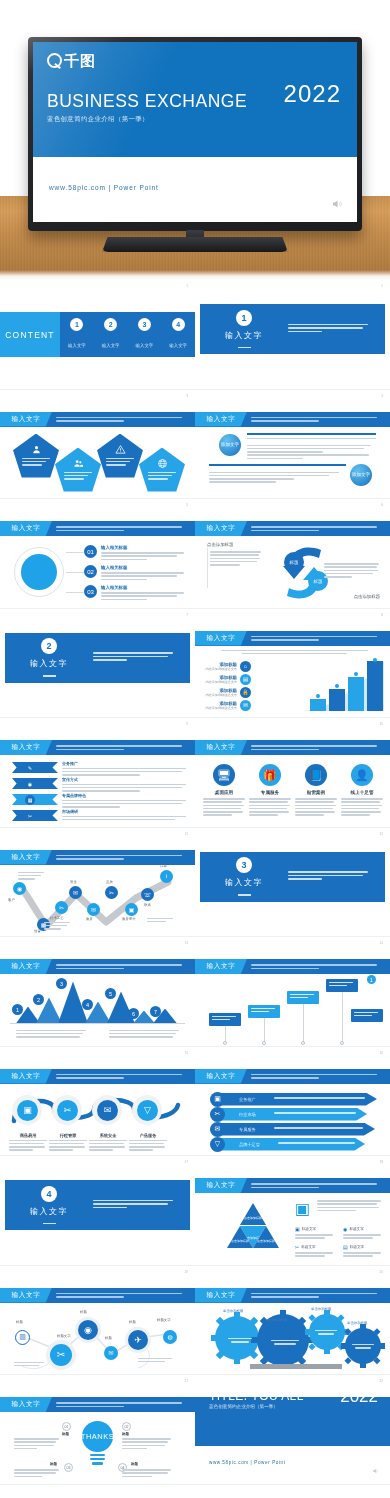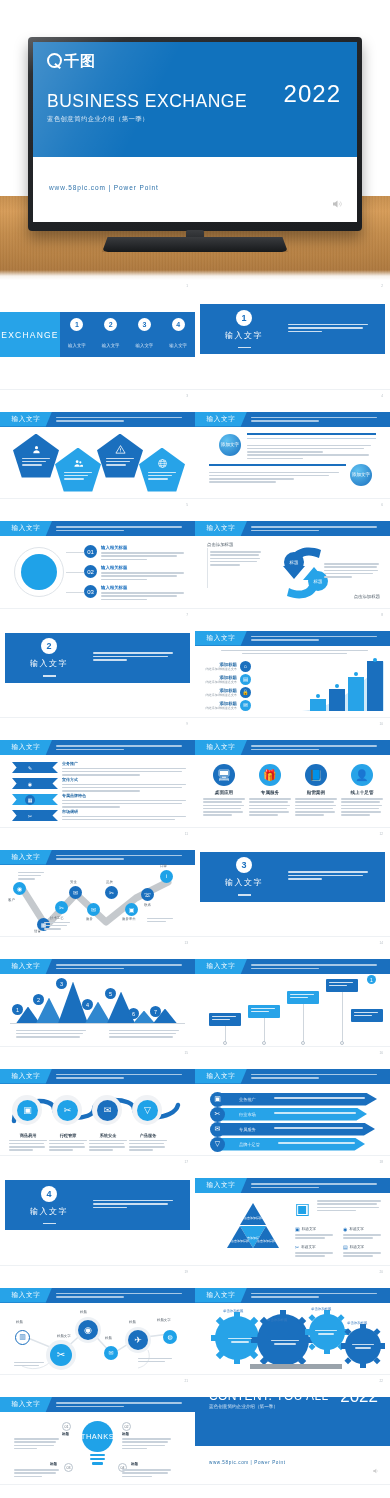--- a/index.html
+++ b/index.html
@@ -212,21 +212,21 @@
     </div>
     <div class="tv-stand-neck"></div>
     <div class="tv-stand-base"></div>
   </div>
 </div>
 
 <div class="grid">
 
   <div class="slide">
     <div class="s-content">
-      <div class="left">EXCHANGE</div>
+      <div class="left">CONTENT</div>
       <div class="right">
         <div class="cnum">
           <b>1</b>
           <span>输入文字</span>
         </div>
         <div class="cnum">
           <b>2</b>
           <span>输入文字</span>
         </div>
         <div class="cnum">
@@ -1070,21 +1070,21 @@
     <div style="position:absolute;left:122px;top:94px;width:50px;">
         <i class="fakeline" style="width:98%"></i>
         <i class="fakeline" style="width:92%"></i>
         <i class="fakeline" style="width:60%"></i>
       </div>
     <div class="pgnum">21</div>
   </div>
 
   <div class="slide">
     <div class="th-blue"></div>
-    <div class="th-t">CONTENT. YOU ALL</div>
+    <div class="th-t">TITLE. YOU ALL</div>
     <div class="th-s">蓝色创意简约企业介绍（第一季）</div>
     <div class="th-y">2022</div>
     <div class="th-f">www.58pic.com  |  Power Point</div>
     <svg class="th-sp" viewBox="0 0 24 24">
       <path fill="#888" d="M4 9v6h4l5 4V5L8 9H4z"></path>
       <path fill="none" stroke="#aaa" stroke-width="1.6" d="M16 9.5a3.5 3.5 0 010 5"></path>
     </svg>
     <div class="pgnum">22</div>
   </div>
 

